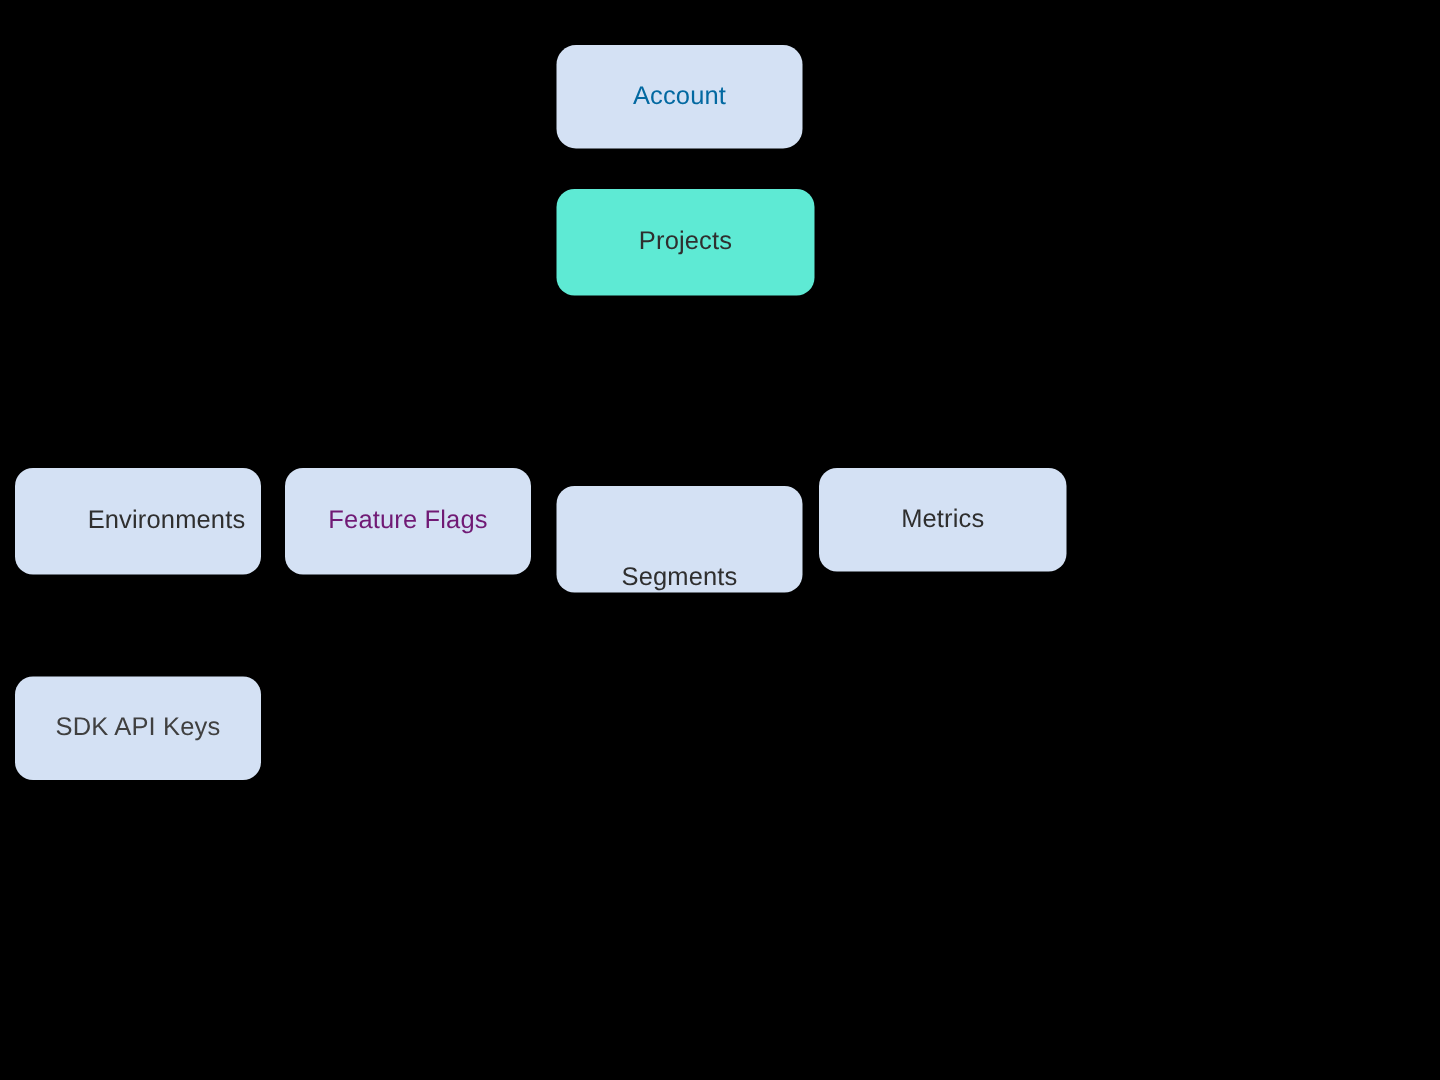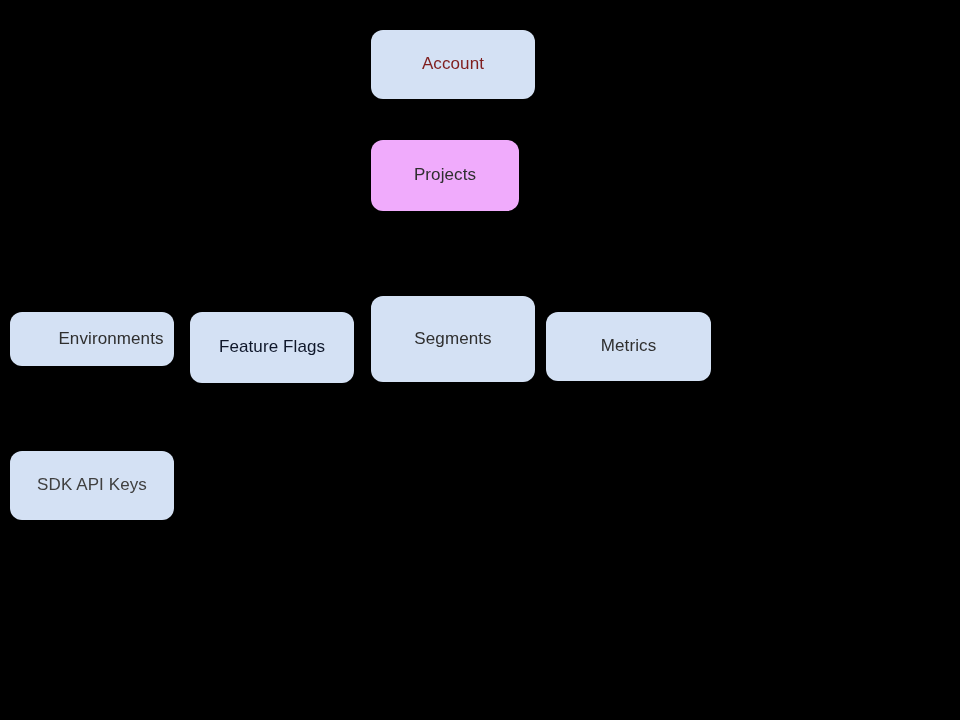--- a/index.html
+++ b/index.html
@@ -49,33 +49,33 @@
     width: 960px;
     height: 720px;
     pointer-events: none;
   }
 </style>
 </head>
 <body>
 
 <div id="canvas" style="background: rgb(0, 0, 0);">
   <svg class="edge-layer" viewBox="0 0 960 720" id="edge-layer"></svg>
-<div class="node" style="left: 371px; top: 30px; width: 164px; height: 69px; background: rgb(212, 225, 244); color: #7f1d1d;">
+<div class="node" style="left: 371px; top: 30px; width: 164px; height: 69px; background: rgb(212, 225, 244); color: #0369a1; border-radius: 13px;">
       <span class="node-label">Account</span>
     </div>
-    <div class="node" style="left: 371px; top: 140px; width: 148px; height: 71px; background: #f0abfc; color: rgb(47, 47, 47);">
+    <div class="node" style="left: 371px; top: 126px; width: 172px; height: 71px; background: #5eead4; color: rgb(47, 47, 47);">
       <span class="node-label">Projects</span>
     </div>
-    <div class="node" style="left: 10px; top: 312px; width: 164px; height: 54px; background: rgb(212, 225, 244); color: rgb(47, 47, 47); padding-left: 38px;">
+    <div class="node" style="left: 10px; top: 312px; width: 164px; height: 71px; background: rgb(212, 225, 244); color: rgb(47, 47, 47); padding-left: 38px;">
       <span class="node-label">Environments</span>
     </div>
-    <div class="node" style="left: 190px; top: 312px; width: 164px; height: 71px; background: rgb(212, 225, 244); color: #0f172a;">
+    <div class="node" style="left: 190px; top: 312px; width: 164px; height: 71px; background: rgb(212, 225, 244); color: #701a75;">
       <span class="node-label">Feature Flags</span>
     </div>
-    <div class="node" style="left: 371px; top: 296px; width: 164px; height: 86px; background: rgb(212, 225, 244); color: rgb(47, 47, 47);">
+    <div class="node" style="left: 371px; top: 324px; width: 164px; height: 71px; background: rgb(212, 225, 244); color: rgb(47, 47, 47); align-items: flex-end;">
       <span class="node-label">Segments</span>
     </div>
     <div class="node" style="left: 546px; top: 312px; width: 165px; height: 69px; background: rgb(212, 225, 244); color: rgb(47, 47, 47);">
       <span class="node-label">Metrics</span>
     </div>
     <div class="node" style="left: 10px; top: 451px; width: 164px; height: 69px; background: rgb(212, 225, 244); color: #404040;">
       <span class="node-label">SDK API Keys</span>
     </div>
   </div>
 

